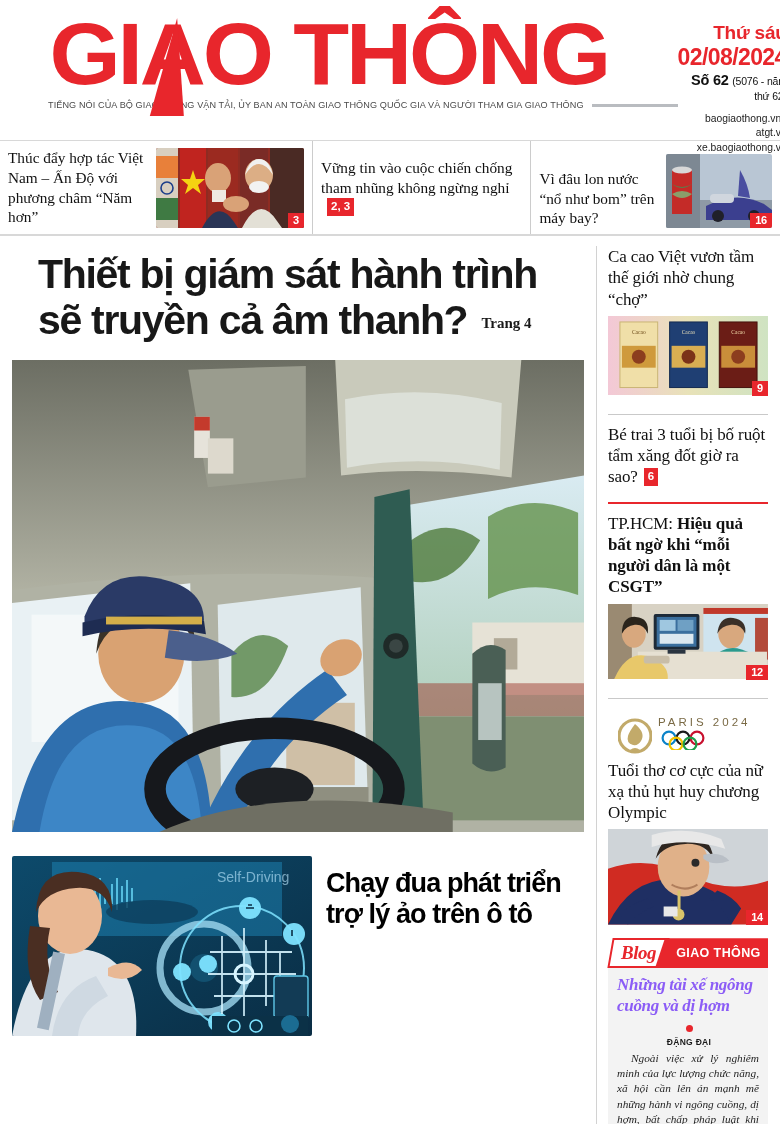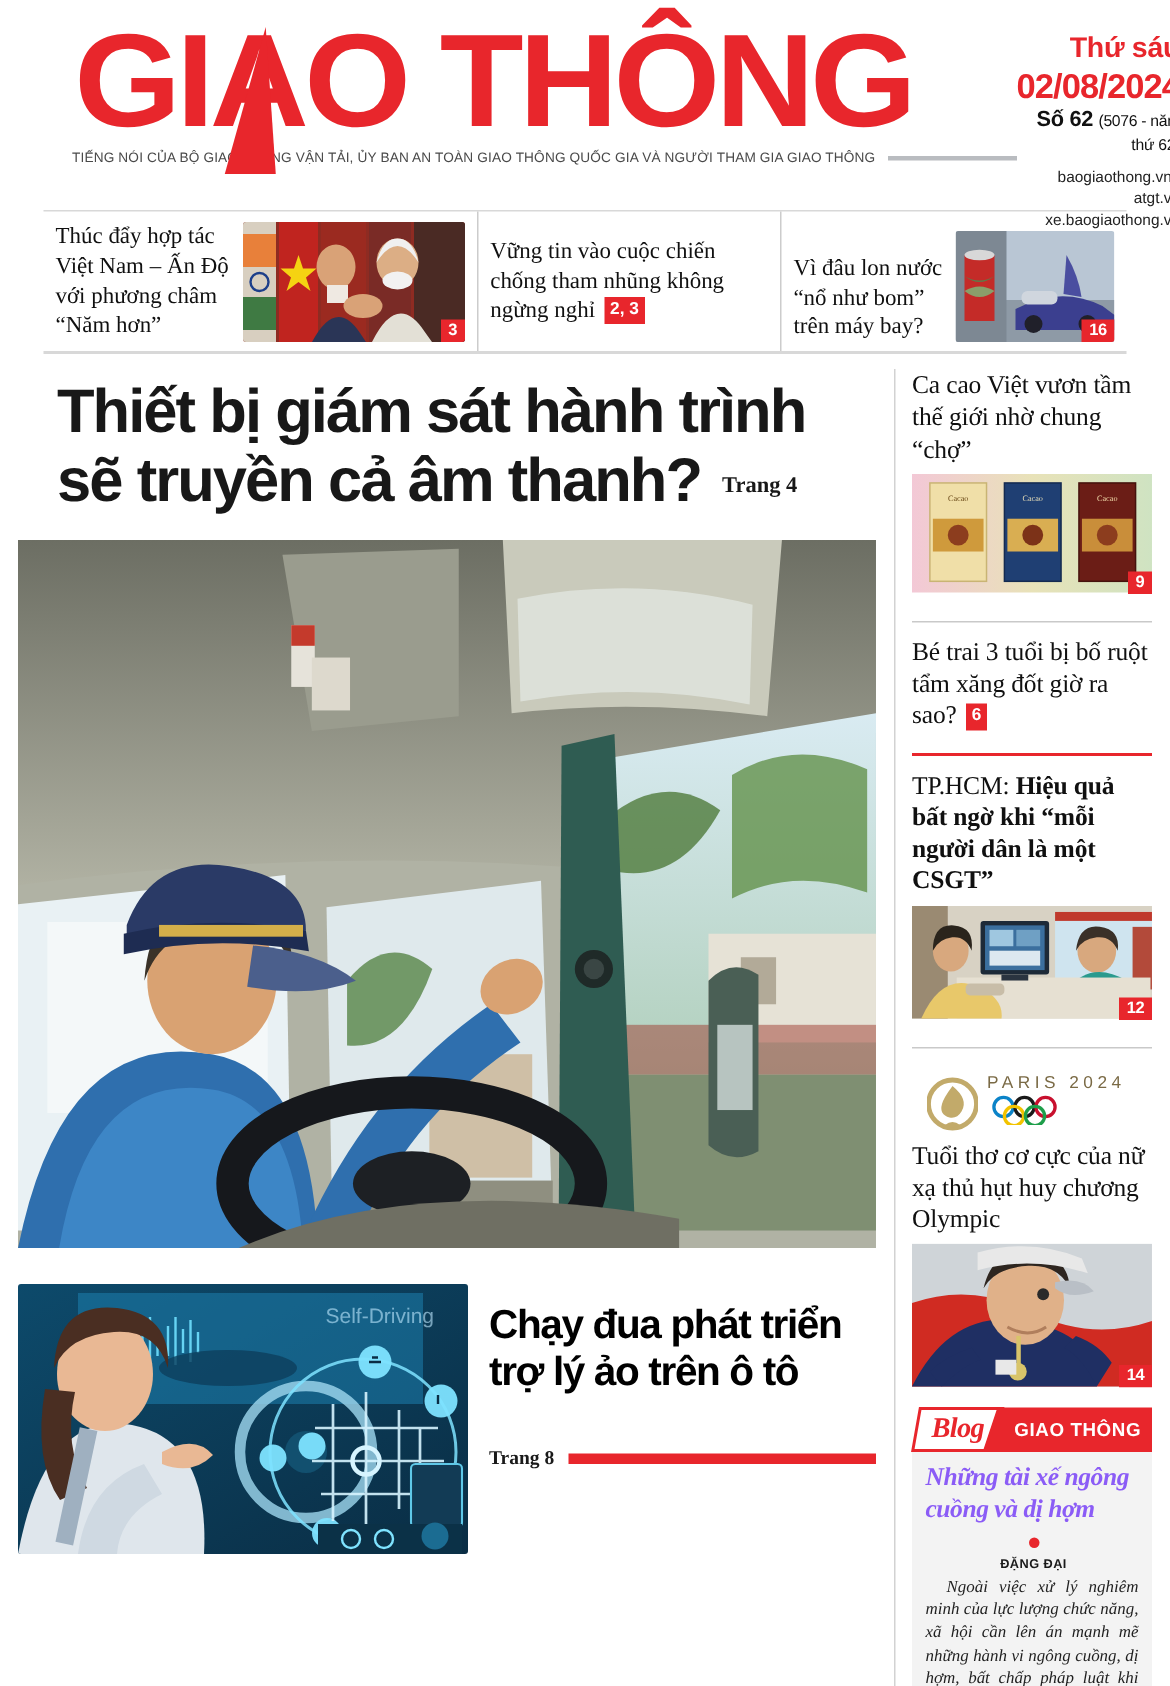--- a/index.html
+++ b/index.html
@@ -77,21 +77,21 @@
   .md-issue span { font-size: 10.5px; }
   .md-url {
     font-size: 10.3px; color: #222; margin-top: 9px; line-height: 1.38;
   }
 
   
   .teasers {
     display: flex;
     border-top: 1px solid #d8d8d8;
     border-bottom: 2px solid #d8d8d8;
-    margin: 0 29px;
+    margin: 0 0;
     height: 96px;
     align-items: stretch;
   }
   .teaser {
     display: flex; align-items: center; gap: 7px;
     padding: 6px 8px 6px 8px;
     position: relative;
   }
   .teaser + .teaser { border-left: 1px solid #cccccc; }
   .teaser-1 { width: 40%; }
@@ -454,24 +454,20 @@
           <circle cx="232" cy="118" r="9" fill="none" stroke="#d6f4ff" stroke-width="3"></circle>
           <rect x="262" y="120" width="34" height="42" rx="3" fill="#123b55" stroke="#5fc8e8" stroke-width="1.4"></rect>
           <rect x="200" y="160" width="96" height="20" fill="#0b3147"></rect>
           <circle cx="222" cy="170" r="6" fill="none" stroke="#7fe3ff" stroke-width="1.6"></circle>
           <circle cx="244" cy="170" r="6" fill="none" stroke="#7fe3ff" stroke-width="1.6"></circle>
           <circle cx="278" cy="168" r="9" fill="#1b6c92"></circle>
         </svg>
       </div>
       <div class="bs-right">
         <div class="bs-title">Chạy đua phát triển trợ lý ảo trên ô tô</div>
-        <div class="bs-foot">
-          <div class="bs-trang">Trang 8</div>
-          <div class="bs-bar"></div>
-        </div>
       </div>
     </div>
   </div>
 
   <div class="col-side">
 
     <div class="side-item">
       <div class="side-title">Ca cao Việt vươn tầm thế giới nhờ chung “chợ”</div>
       <div class="side-photo" style="height:80px">
         <svg class="ph" viewBox="0 0 161 80" preserveAspectRatio="none">

